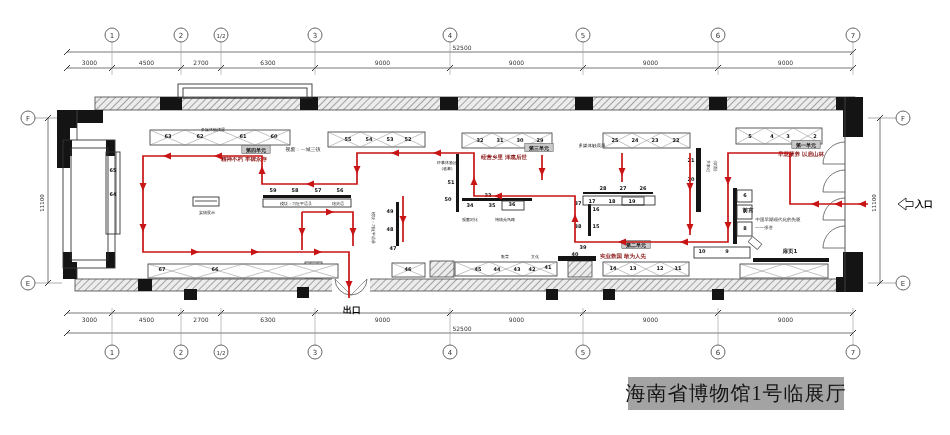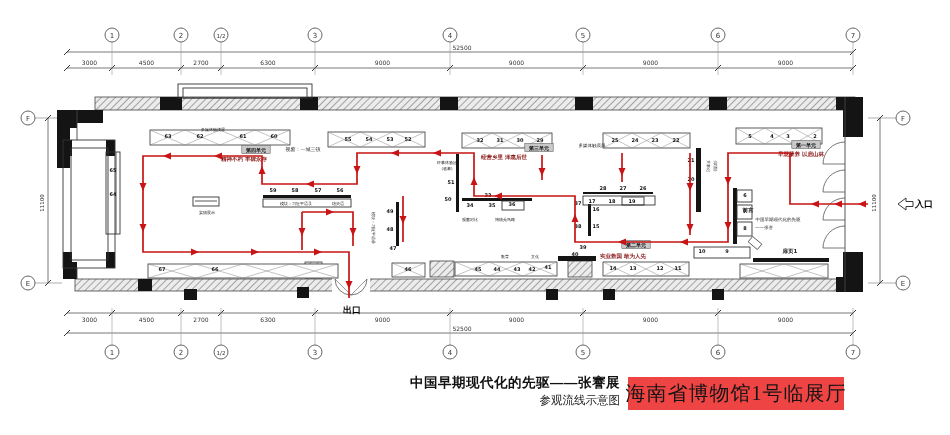--- a/index.html
+++ b/index.html
@@ -3,21 +3,21 @@
 <meta charset="utf-8">
 <style>
   html,body{margin:0;padding:0;background:#ffffff;}
   #app{position:relative;width:950px;height:435px;background:#fff;overflow:hidden;
        font-family:"Liberation Sans","DejaVu Sans",sans-serif;}
   #plan{position:absolute;left:0;top:0;}
   svg text{font-family:"DejaVu Sans","Liberation Sans",sans-serif;}
   .titles{position:absolute;left:350px;top:374px;width:270px;text-align:right;color:#111;}
   .t1{font-size:13.5px;font-weight:bold;letter-spacing:.5px;}
   .t2{font-size:11.5px;margin-top:1px;color:#222;}
-  .hallbox{position:absolute;left:628px;top:377px;width:216px;height:33px;background:#ef4444;
+  .hallbox{position:absolute;left:628px;top:377px;width:216px;height:33px;background:#a3a3a3;
            display:flex;align-items:center;justify-content:center;
            font-family:"Liberation Serif","DejaVu Serif",serif;font-size:20px;color:#141414;
            letter-spacing:1px;white-space:nowrap;}
 </style>
 </head>
 <body>
 
 <div id="app">
   <svg id="plan" width="950" height="435" viewBox="0 0 950 435">
     <defs>
@@ -410,20 +410,16 @@
       <polygon points="403,224 399.5,216 406.5,216" fill="#c81414"></polygon>
       <polygon points="334,212 326,208.5 326,215.5" fill="#c81414"></polygon>
       <polygon points="353,236 349.5,228 356.5,228" fill="#c81414"></polygon>
       <polygon points="302,236 298.5,228 305.5,228" fill="#c81414"></polygon>
       <polygon points="542,176 538.5,168 545.5,168" fill="#c81414"></polygon>
       <polygon points="898,204 906,198 906,201.5 913,201.5 913,206.5 906,206.5 906,210" fill="#fff" stroke="#222" stroke-width="0.9"></polygon>
       <text x="924" y="207" font-size="9" fill="#000" text-anchor="middle" font-weight="bold">入口</text>
       <text x="352" y="313" font-size="9" fill="#000" text-anchor="middle" font-weight="bold">出口</text>
     </svg>
 
-  <div class="titles">
-    <div class="t1">中国早期现代化的先驱——张謇展</div>
-    <div class="t2">参观流线示意图</div>
-  </div>
   <div class="hallbox">
     <span>海南省博物馆1号临展厅</span>
   </div>
 </div>
 
 </body></html>

